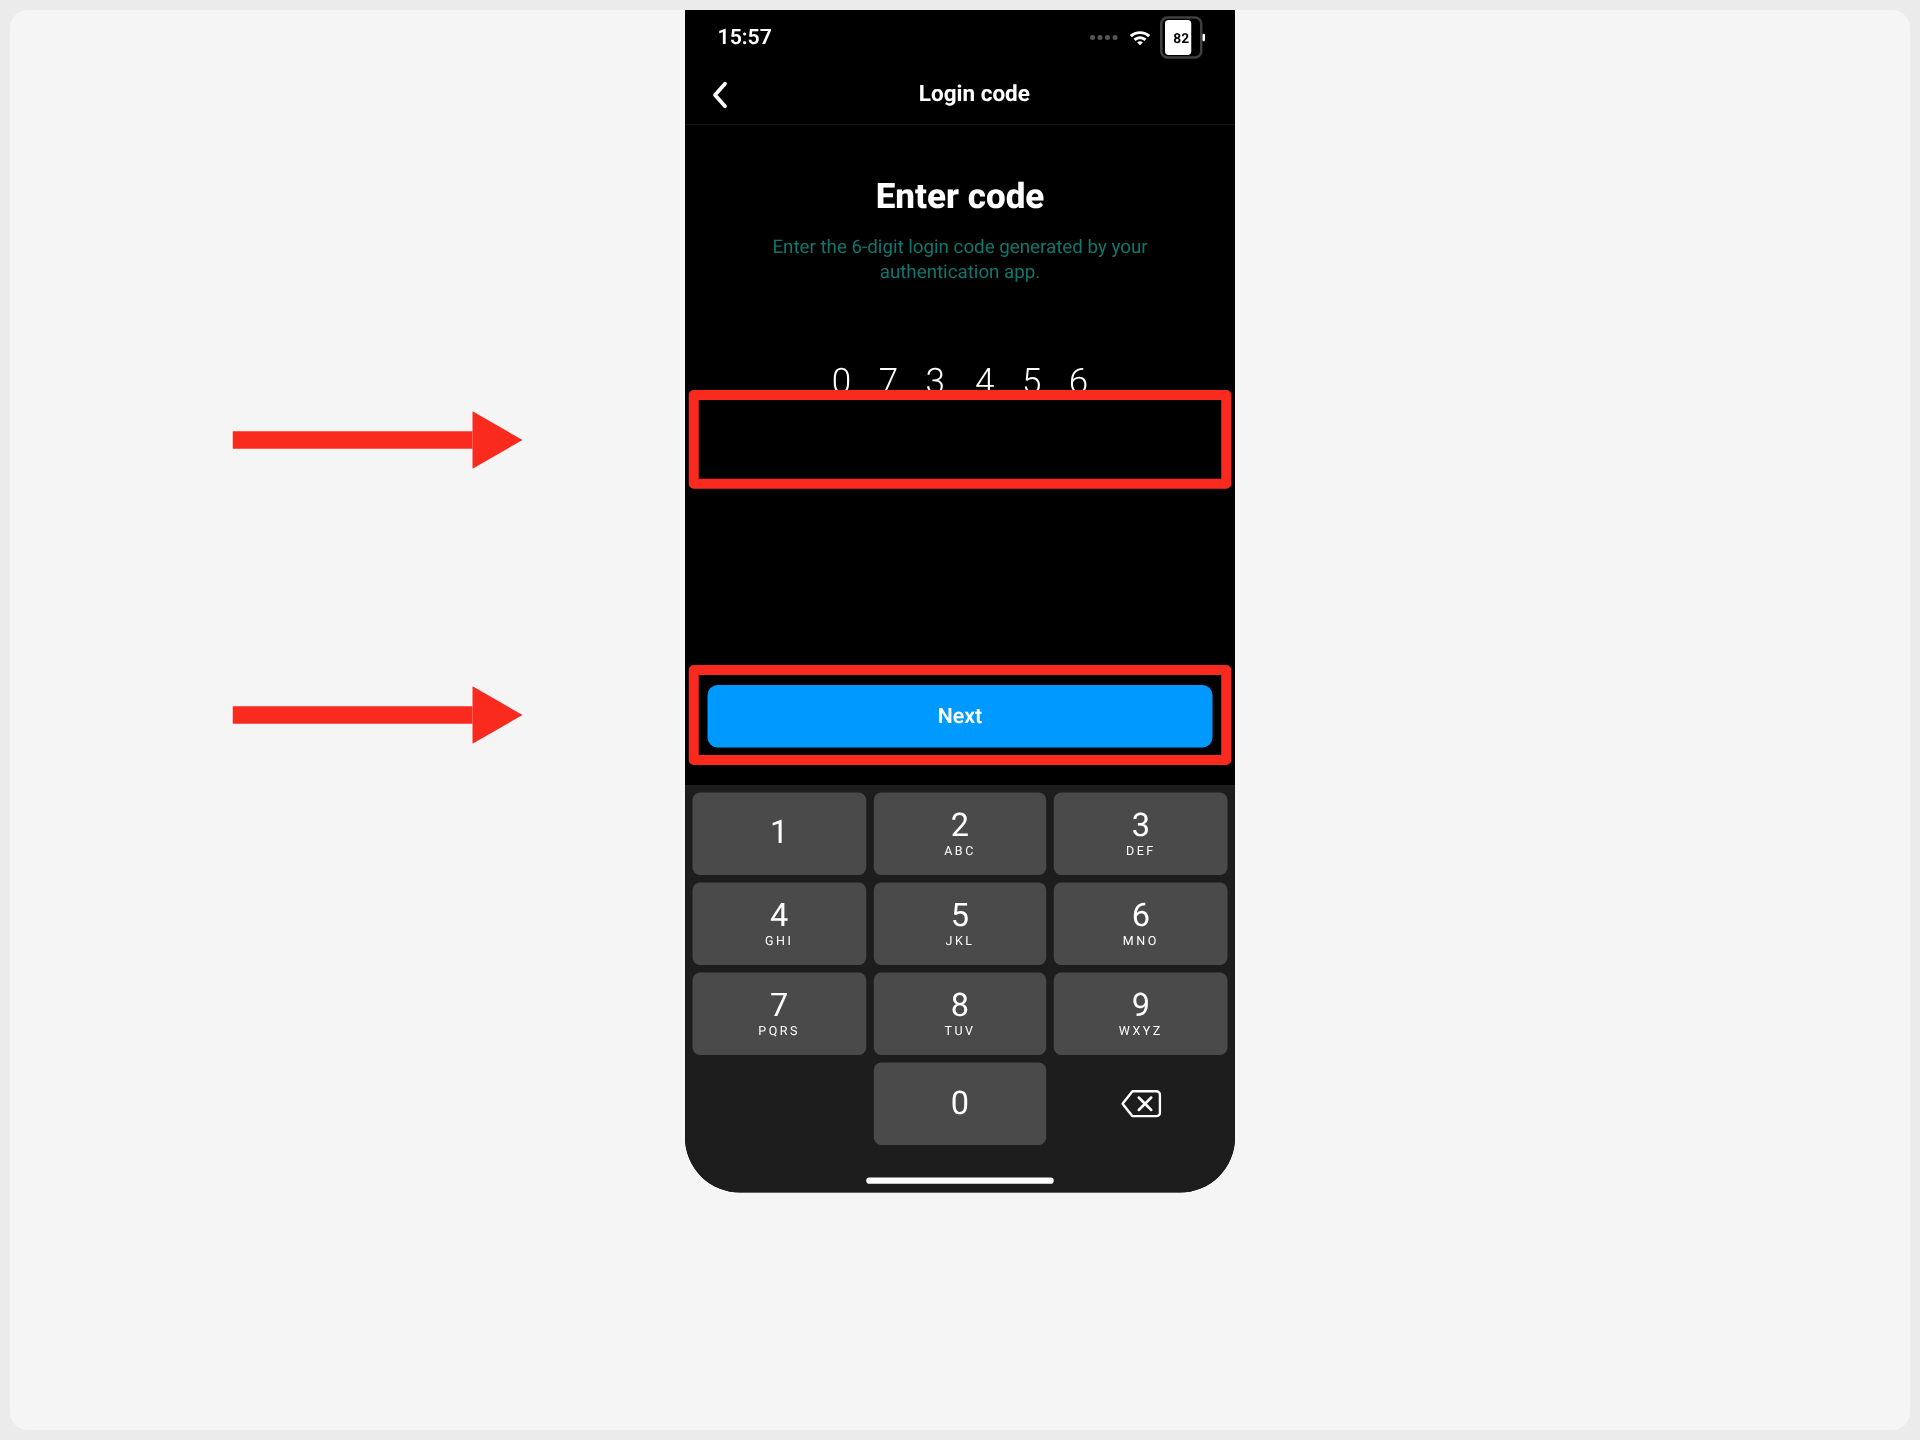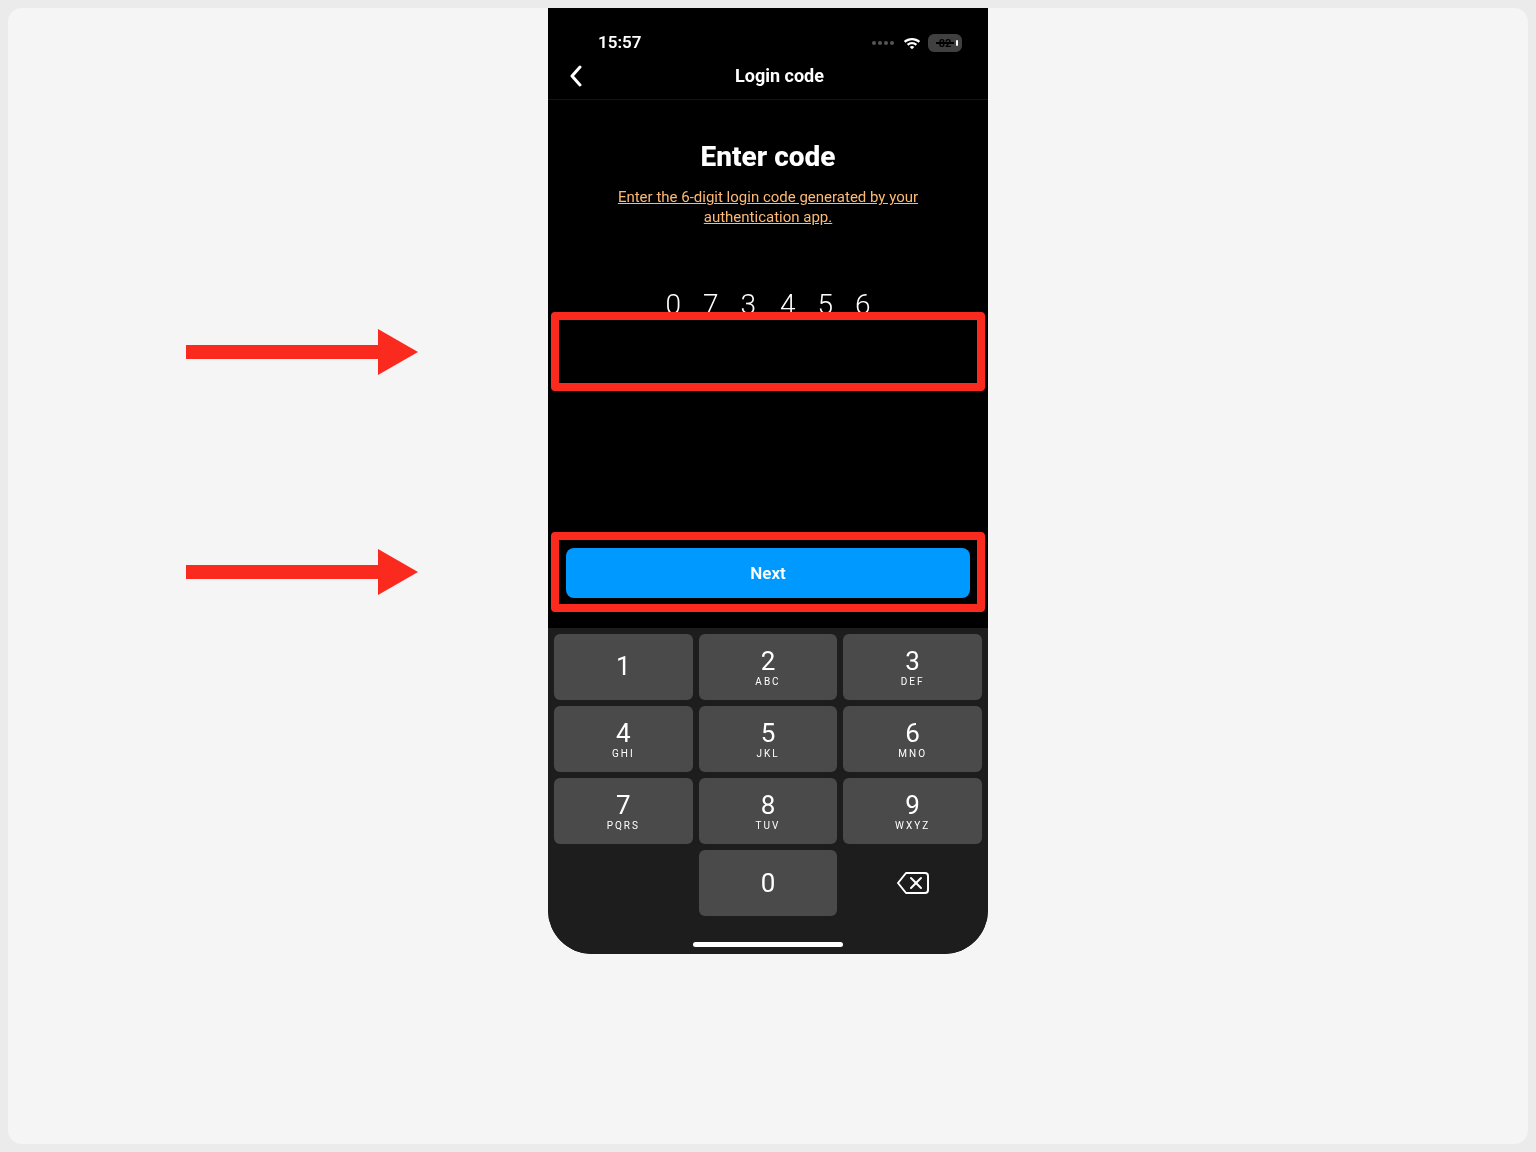--- a/index.html
+++ b/index.html
@@ -32,46 +32,45 @@
     background: #000;
     border-radius: 0 0 44px 44px;
     overflow: hidden;
     color: #fff;
   }
 
   
   .status-bar {
     height: 44px;
     display: flex;
-    align-items: flex-end;
+    align-items: center;
     padding: 0 26px;
     font-size: 17px;
     font-weight: 600;
-    margin-left: 24px;
   }
   .status-time { flex: 0 0 auto; }
   .status-spacer { flex: 1; }
   .status-icons { display: flex; align-items: center; gap: 6px; }
   .dots-icon {
     display: inline-flex;
     gap: 2px;
     align-items: center;
     margin-right: 2px;
   }
   .dots-icon span {
     width: 4px; height: 4px; border-radius: 50%; background: #555;
   }
   .wifi-icon svg { display: block; }
   .battery-icon {
     display: inline-flex;
     align-items: center;
-    border: 8px solid #404040;
+    border: 2px solid #404040;
     border-radius: 6px;
     padding: 1px 2px;
-    height: 18px;
+    height: 34px;
     width: 34px;
     position: relative;
   }
   .battery-icon::after {
     content: "";
     position: absolute;
     right: -4px;
     top: 50%;
     transform: translateY(-50%);
     width: 2px; height: 6px;
@@ -126,23 +125,22 @@
     padding: 40px 28px 0 28px;
     text-align: center;
   }
   .heading {
     font-size: 28px;
     font-weight: 800;
     margin-bottom: 14px;
   }
   .subtext {
     font-size: 15px;
-    color: #fdba74;
+    color: #0f766e;
     line-height: 1.35;
-    text-decoration: underline;
   }
 
   .code-row {
     margin-top: 60px;
     display: flex;
     justify-content: center;
     gap: 24px;
     font-size: 28px;
     font-weight: 300;
     letter-spacing: 0;

